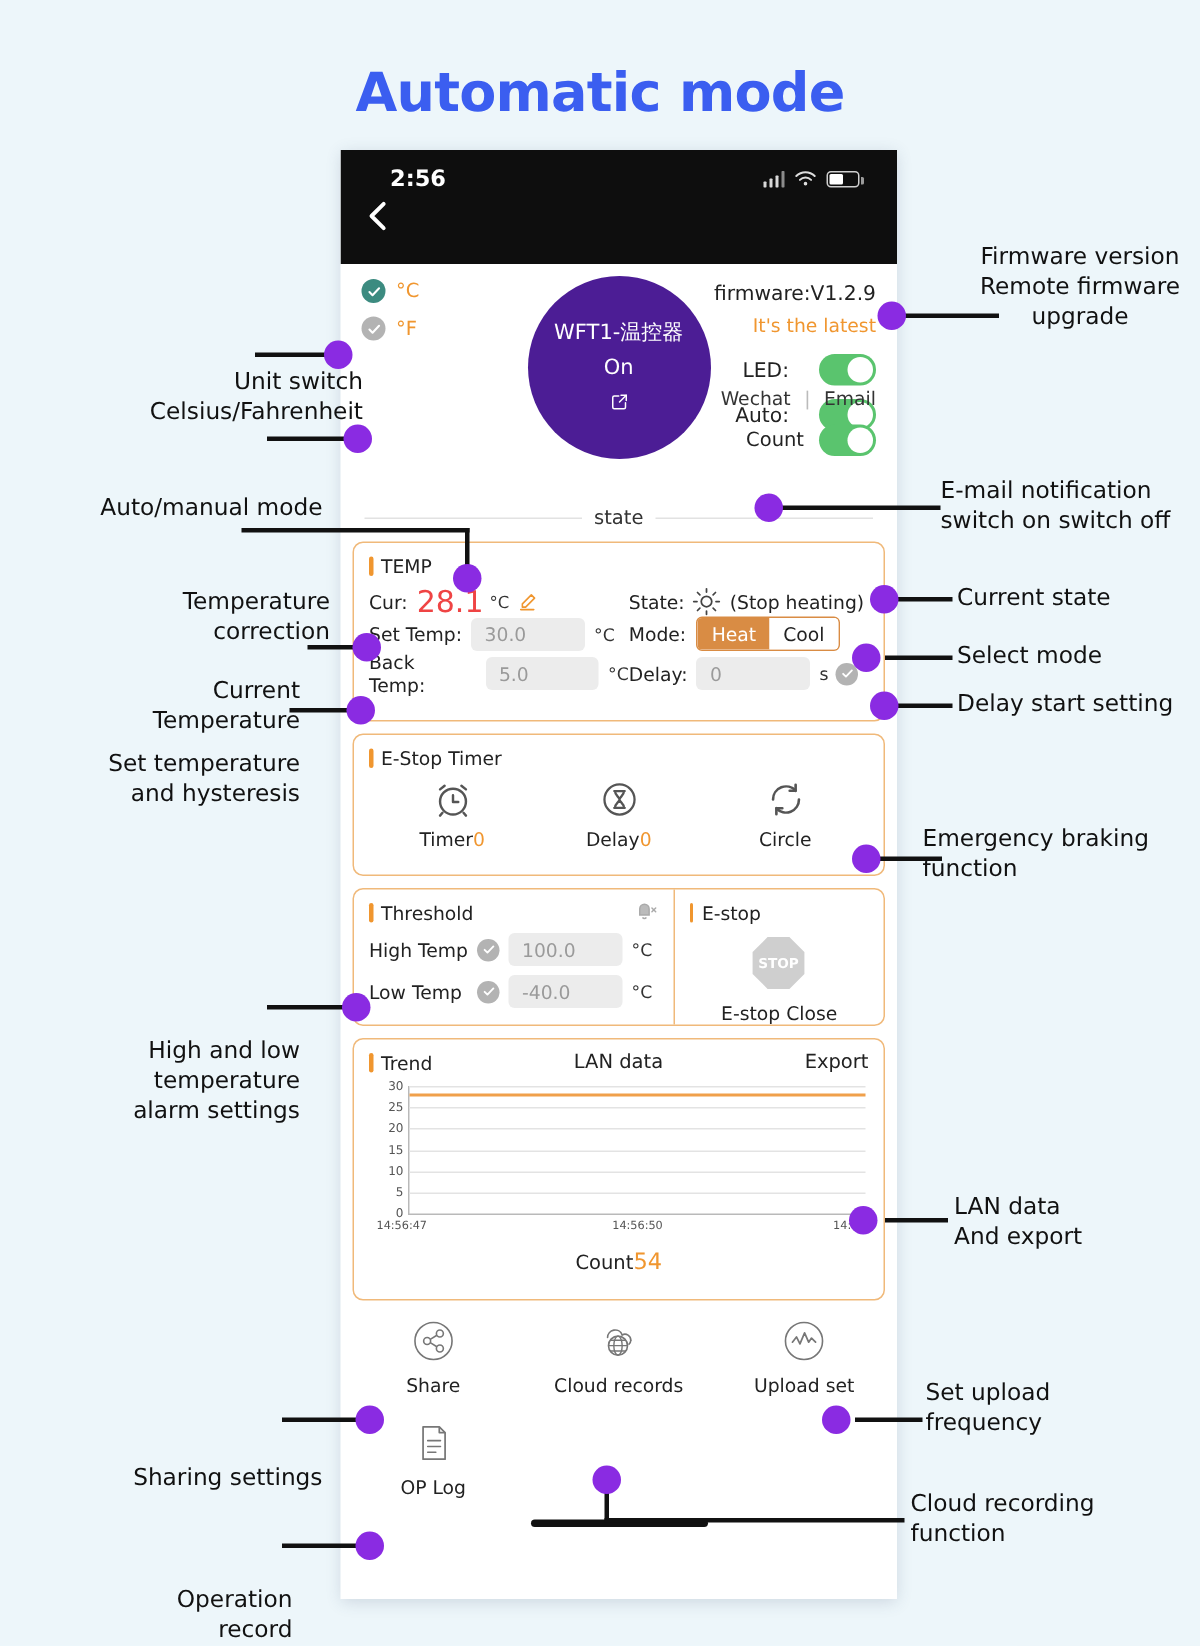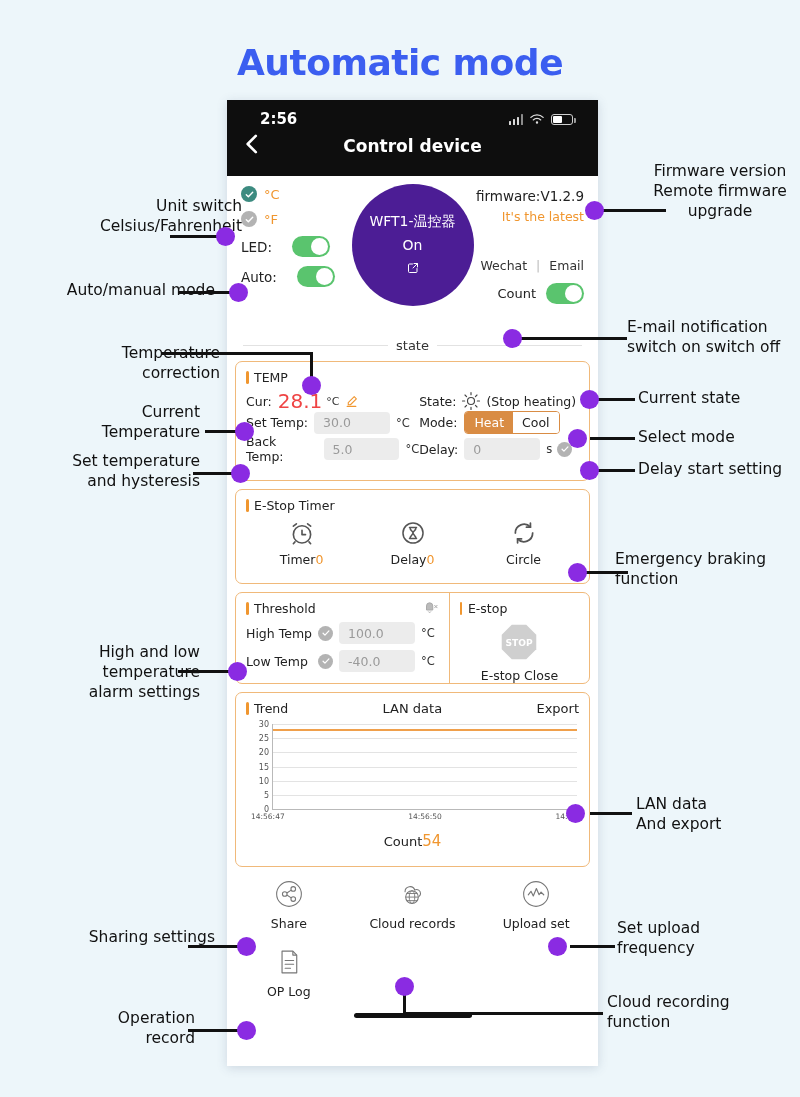--- a/index.html
+++ b/index.html
@@ -48,21 +48,21 @@
 
   
   .devpanel { position: relative; height: 160px; padding: 10px 14px 0 14px; }
   .temp-unit-label { font-size: 13.5px; color: #222; margin-bottom: 9px; }
   .unit-row { display: flex; align-items: center; gap: 7px; margin-bottom: 9px; }
   .chk { width: 16px; height: 16px; border-radius: 50%; display: inline-flex; align-items: center; justify-content: center; }
   .chk svg { width: 11px; height: 11px; }
   .chk.on { background: #3c8b80; }
   .chk.off { background: #b3b3b3; }
   .unit-text { font-size: 13px; color: #f0962f; }
-  .sw-row { display: flex; align-items: center; gap: 20px; margin-bottom: 9px; }
+  .sw-row { display: flex; align-items: center; gap: 20px; margin-bottom: 9px; justify-content: flex-end; }
   .sw-label { font-size: 13.5px; color: #222; }
   .toggle { width: 38px; height: 21px; border-radius: 11px; background: #5ac46e; position: relative; flex: none; }
   .toggle::after { content:""; position:absolute; right:2px; top:2px; width:17px; height:17px; border-radius:50%; background:#fff; }
 
   .circle-dev {
     position: absolute; left: 50%; transform: translateX(-50%); top: 8px;
     width: 122px; height: 122px; border-radius: 50%; background: #4c1d95;
     color: #fff; display: flex; flex-direction: column; align-items: center; justify-content: center; gap: 6px;
   }
   .circle-dev .cd-name { font-size: 14px; }
@@ -153,21 +153,21 @@
   .bitem svg { width: 34px; height: 34px; }
   .bitem .blbl { font-size: 12.5px; color: #222; }
   .home-ind { width: 118px; height: 5px; background: #111; border-radius: 3px; margin: 0 auto 8px auto; }
 
   
   .anno-layer { position: absolute; inset: 0; pointer-events: none; }
   .anno-text {
     position: absolute; font-family: "DejaVu Sans", sans-serif;
     font-size: 15.5px; color: #111; line-height: 1.28; white-space: pre-line;
   }
-  .anno-text.r { text-align: right; }
+  .anno-text.r { text-align: right; margin-top: 48px; }
   .anno-text.l { text-align: left; }
   .anno-text.c { text-align: center; }
   .dot { position: absolute; width: 19px; height: 19px; border-radius: 50%; background: #8a2be2; }
   .lead { position: absolute; background: #111; }
 </style>
 </head>
 <body>
 
 <div id="root">
 
@@ -191,21 +191,20 @@
         </svg>
         <span class="batt">
             <span></span>
           </span>
       </div>
       <div class="nav-back">
         <svg viewBox="0 0 24 24" width="26" height="26">
           <path d="M15.5 4.5L8 12l7.5 7.5" stroke="#fff" stroke-width="2.4" fill="none" stroke-linecap="round" stroke-linejoin="round"></path>
         </svg>
       </div>
-      <div class="nav-title">Control device</div>
     </div>
 
     <div class="devpanel">
 
       <div class="unit-row">
         <span class="chk on">
           <svg viewBox="0 0 24 24">
               <path d="M5 12.5l4.5 4.5L19 7" stroke="#fff" stroke-width="3" fill="none" stroke-linecap="round" stroke-linejoin="round"></path>
             </svg>
         </span>

